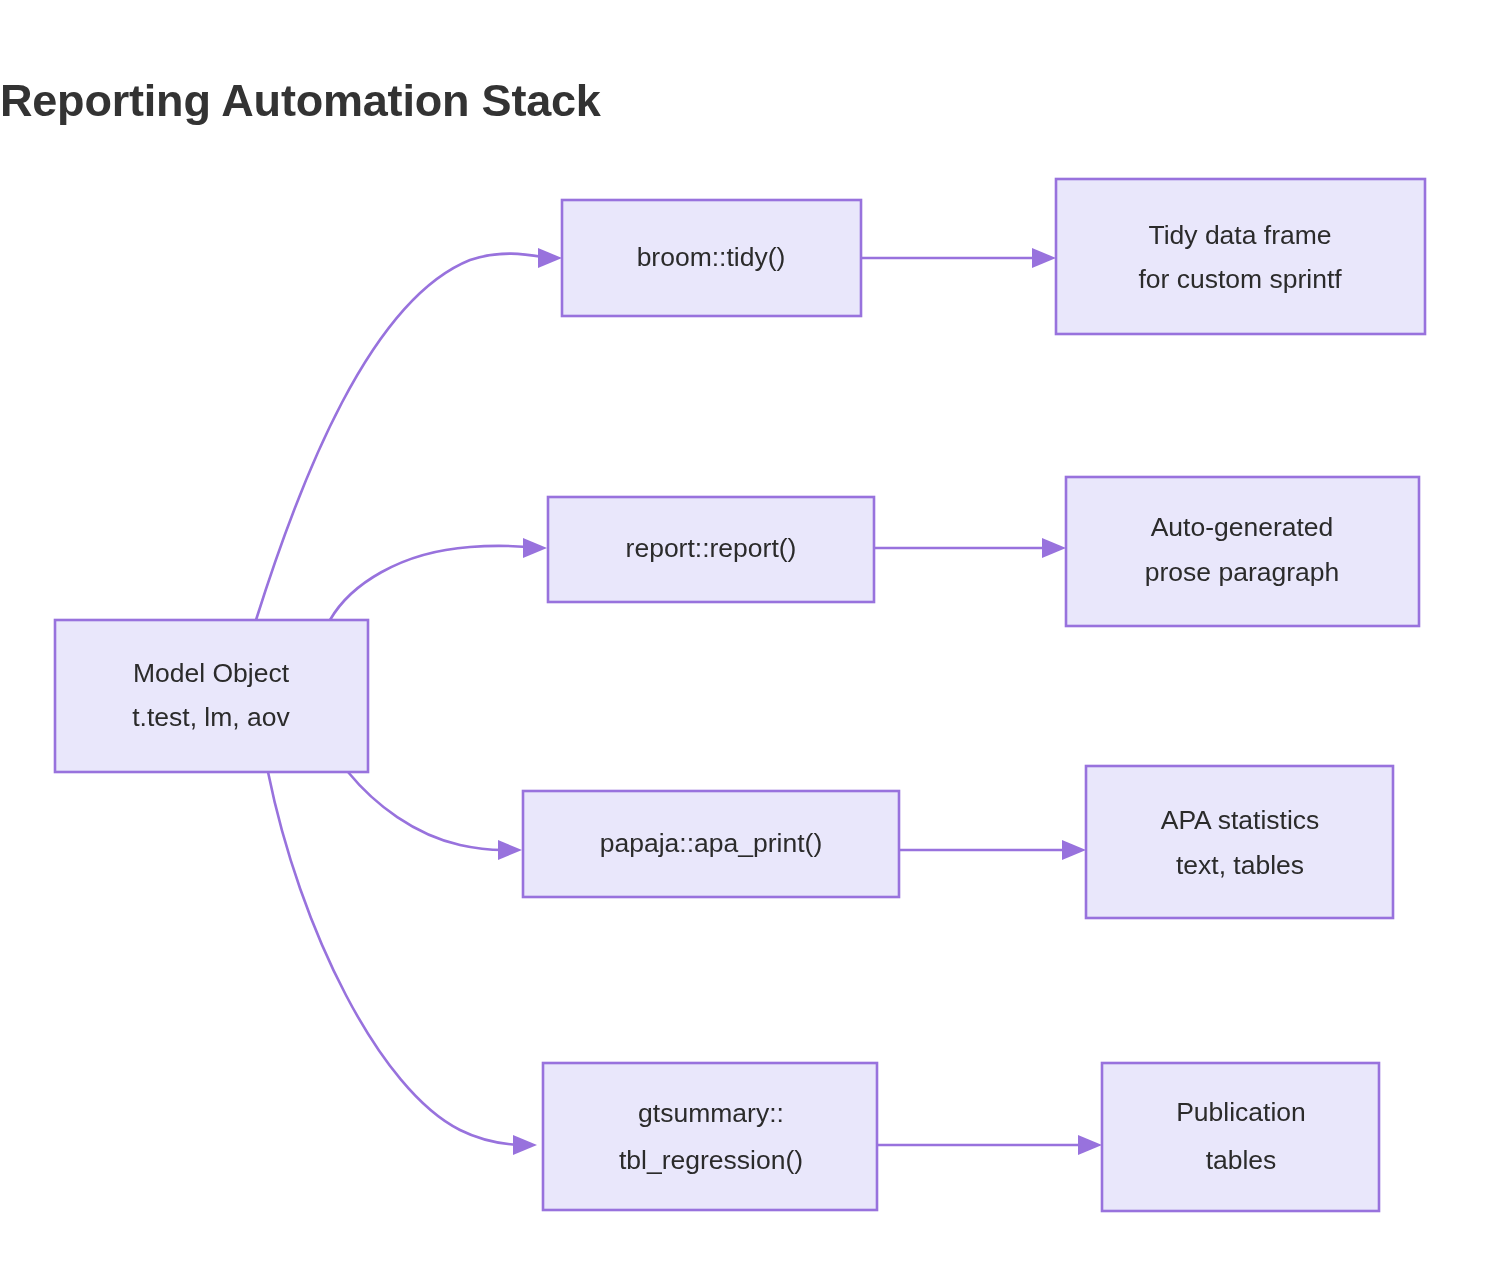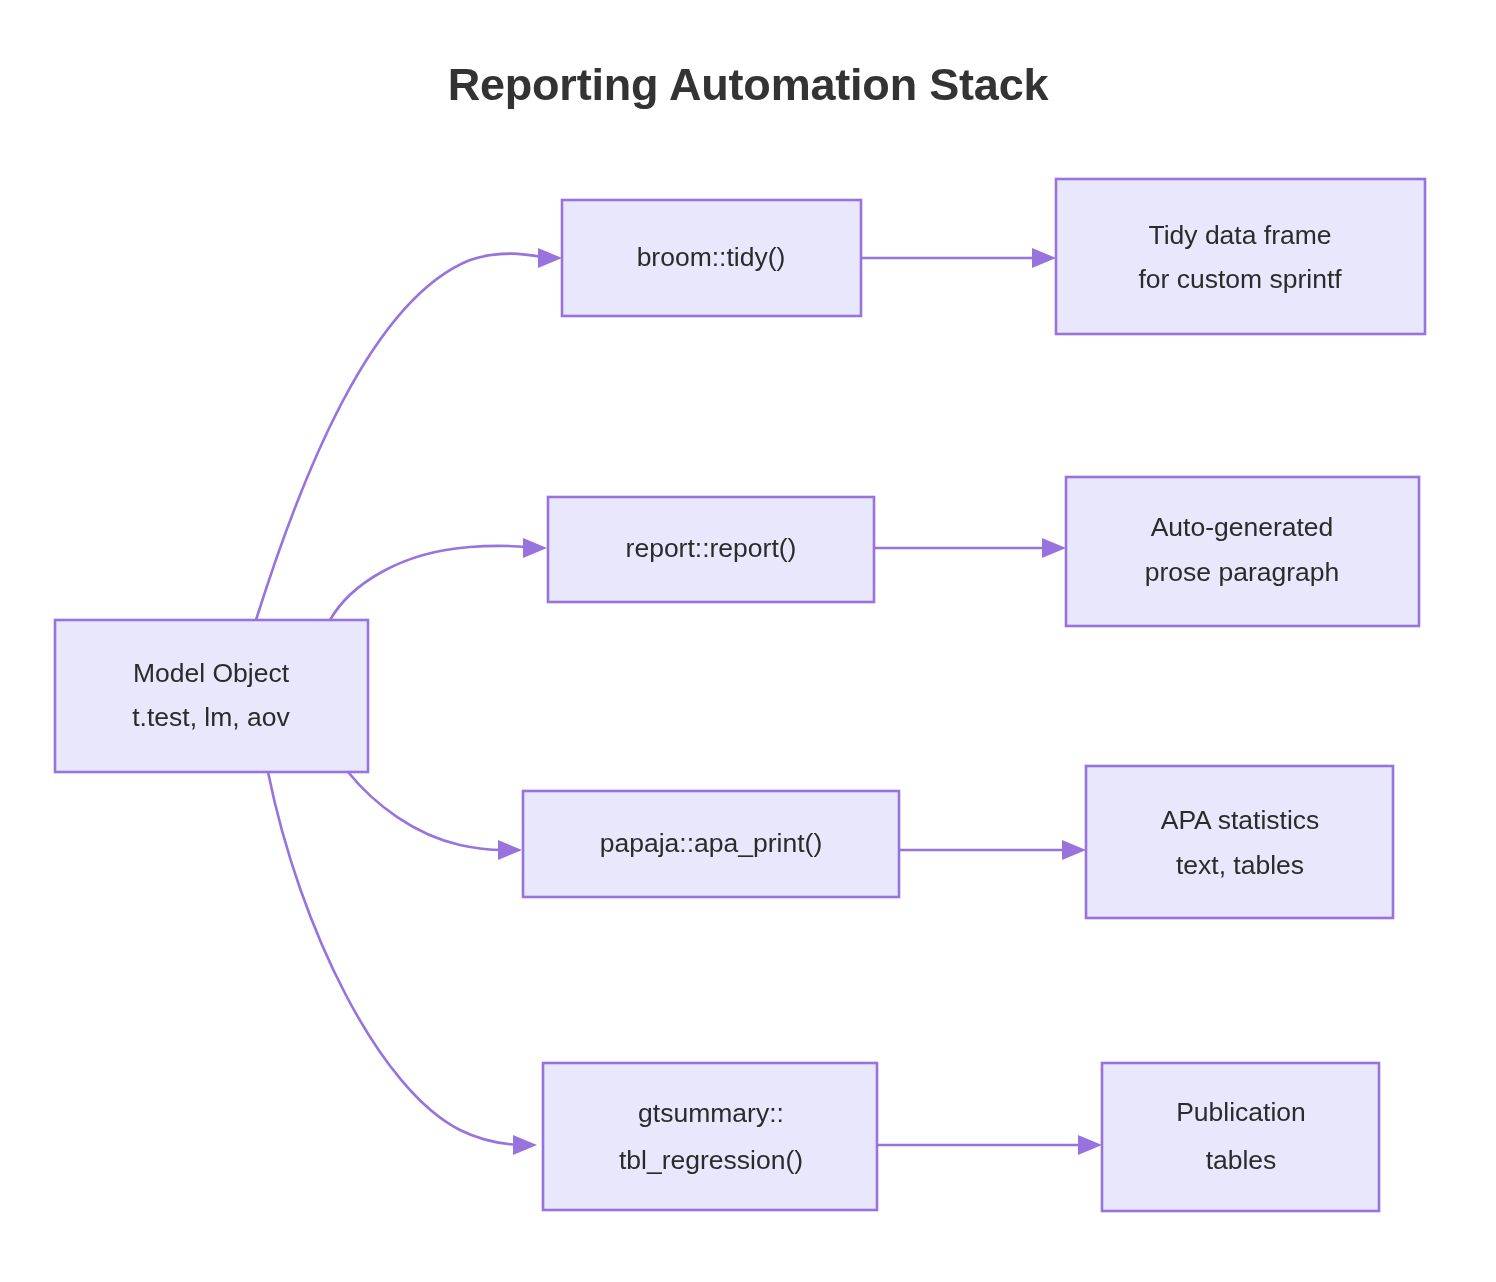--- a/index.html
+++ b/index.html
@@ -16,23 +16,22 @@
   }
   #diagram-root {
     position: relative;
     width: 1496px;
     height: 1282px;
     background: #ffffff;
   }
   .diagram-title {
     position: absolute;
     left: 0;
-    top: 60px;
+    top: 76px;
     width: 1496px;
-    text-align: center;
     font-family: "Liberation Sans", sans-serif;
     font-size: 45px;
     font-weight: bold;
     color: #333333;
     letter-spacing: -0.2px;
     line-height: 1.1;
   }
   svg#flow-canvas {
     position: absolute;
     left: 0;

